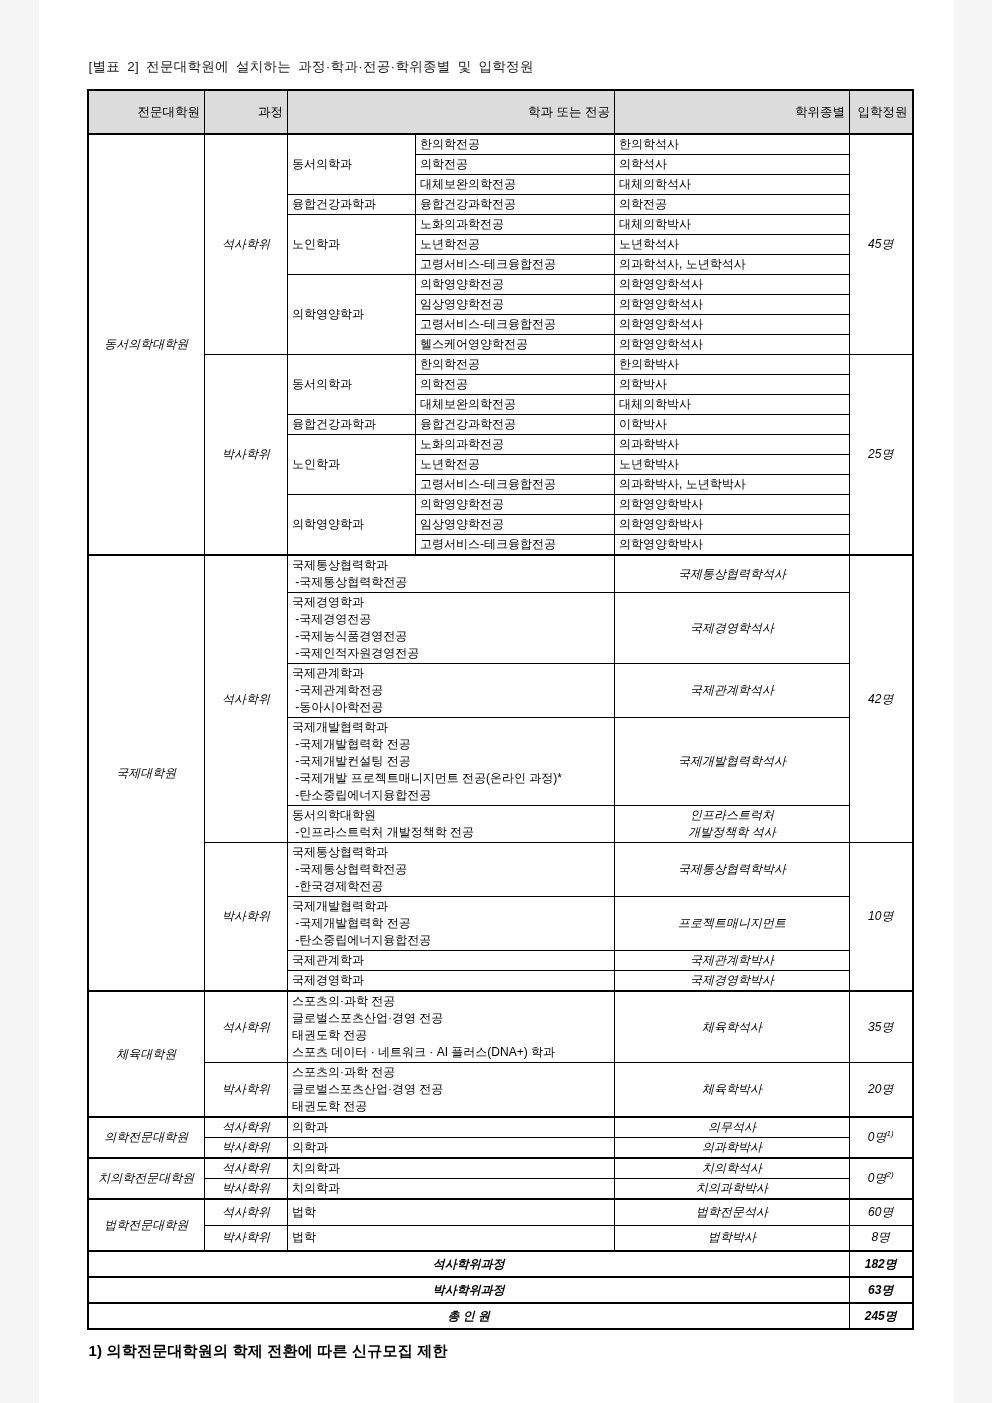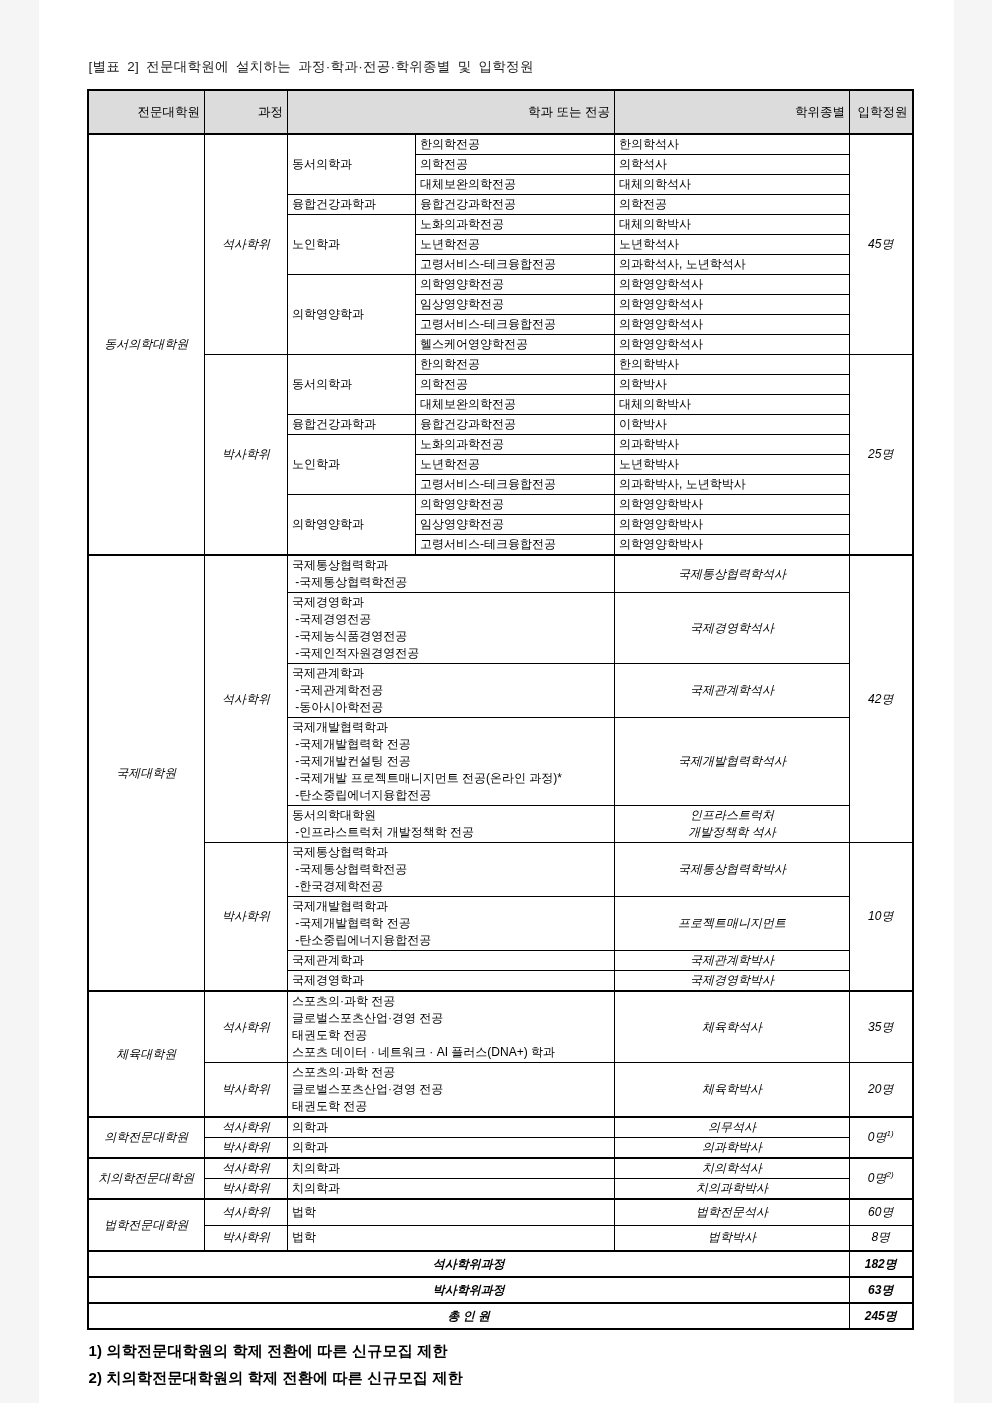--- a/index.html
+++ b/index.html
@@ -289,15 +289,14 @@
     </tr>
     <tr class="r26 sec">
       <td colspan="5" class="c b">총 인 원</td>
       <td class="c b">245명</td>
     </tr>
   </tbody>
     </table>
 
   <div class="footnotes">
     <div class="footnote">1) 의학전문대학원의 학제 전환에 따른 신규모집 제한</div>
-    <div class="footnote">2) 치의학전문대학원의 학제 전환에 따른 신규모집 제한</div>
   </div>
 </div>
 
 </body></html>

